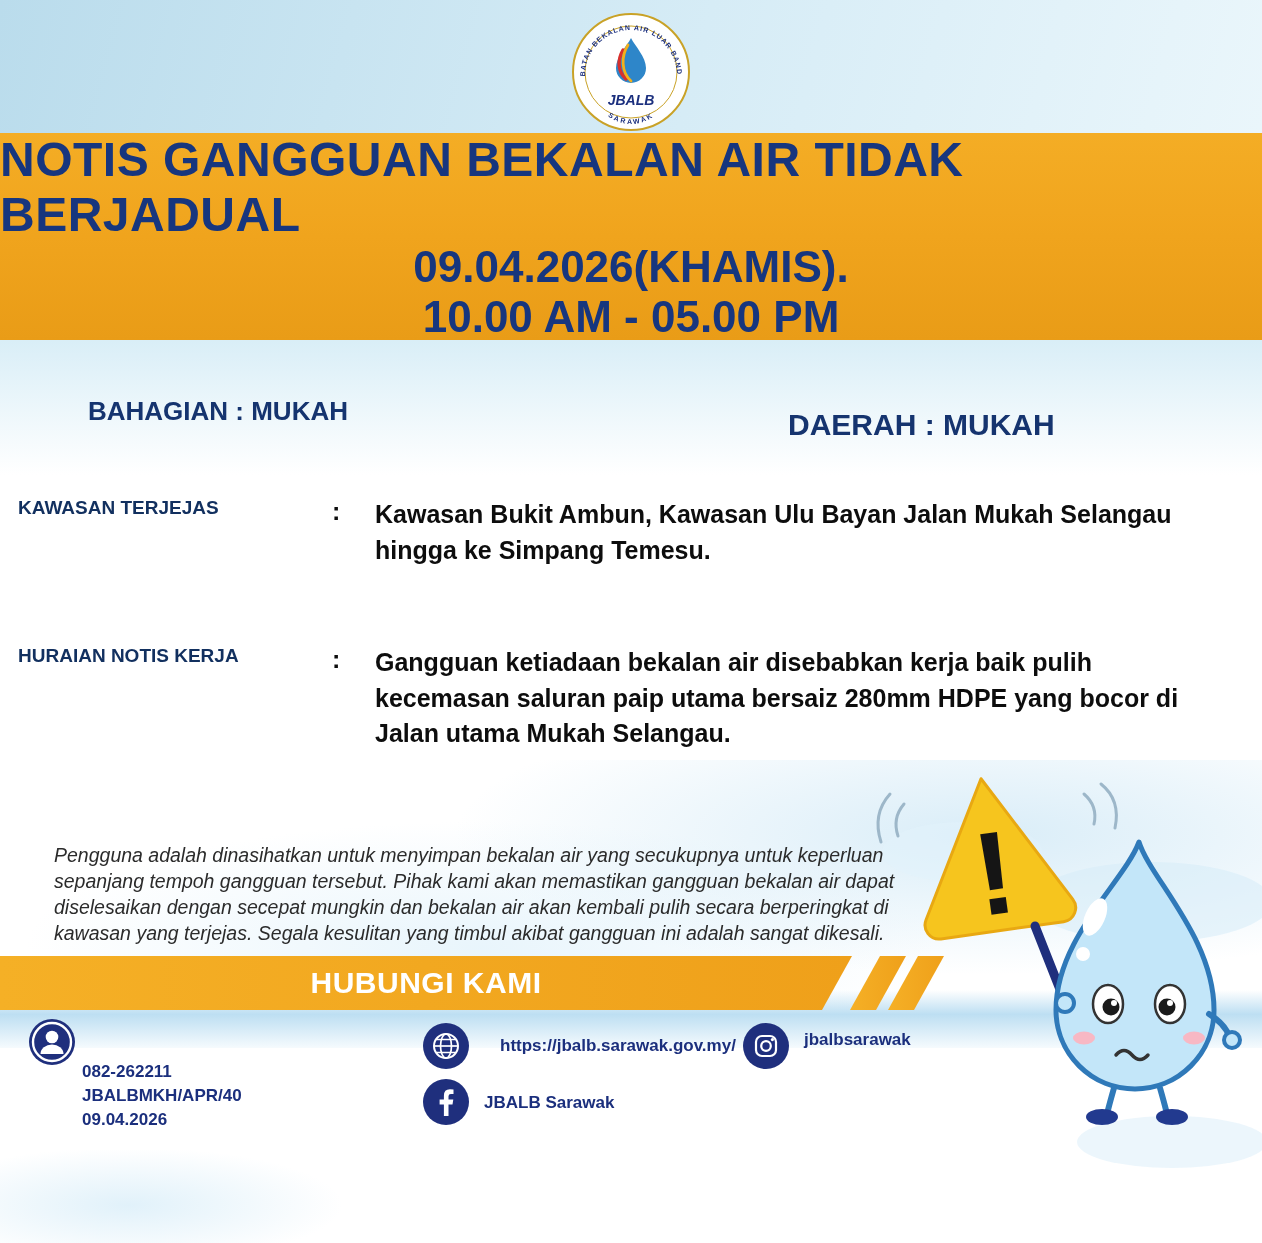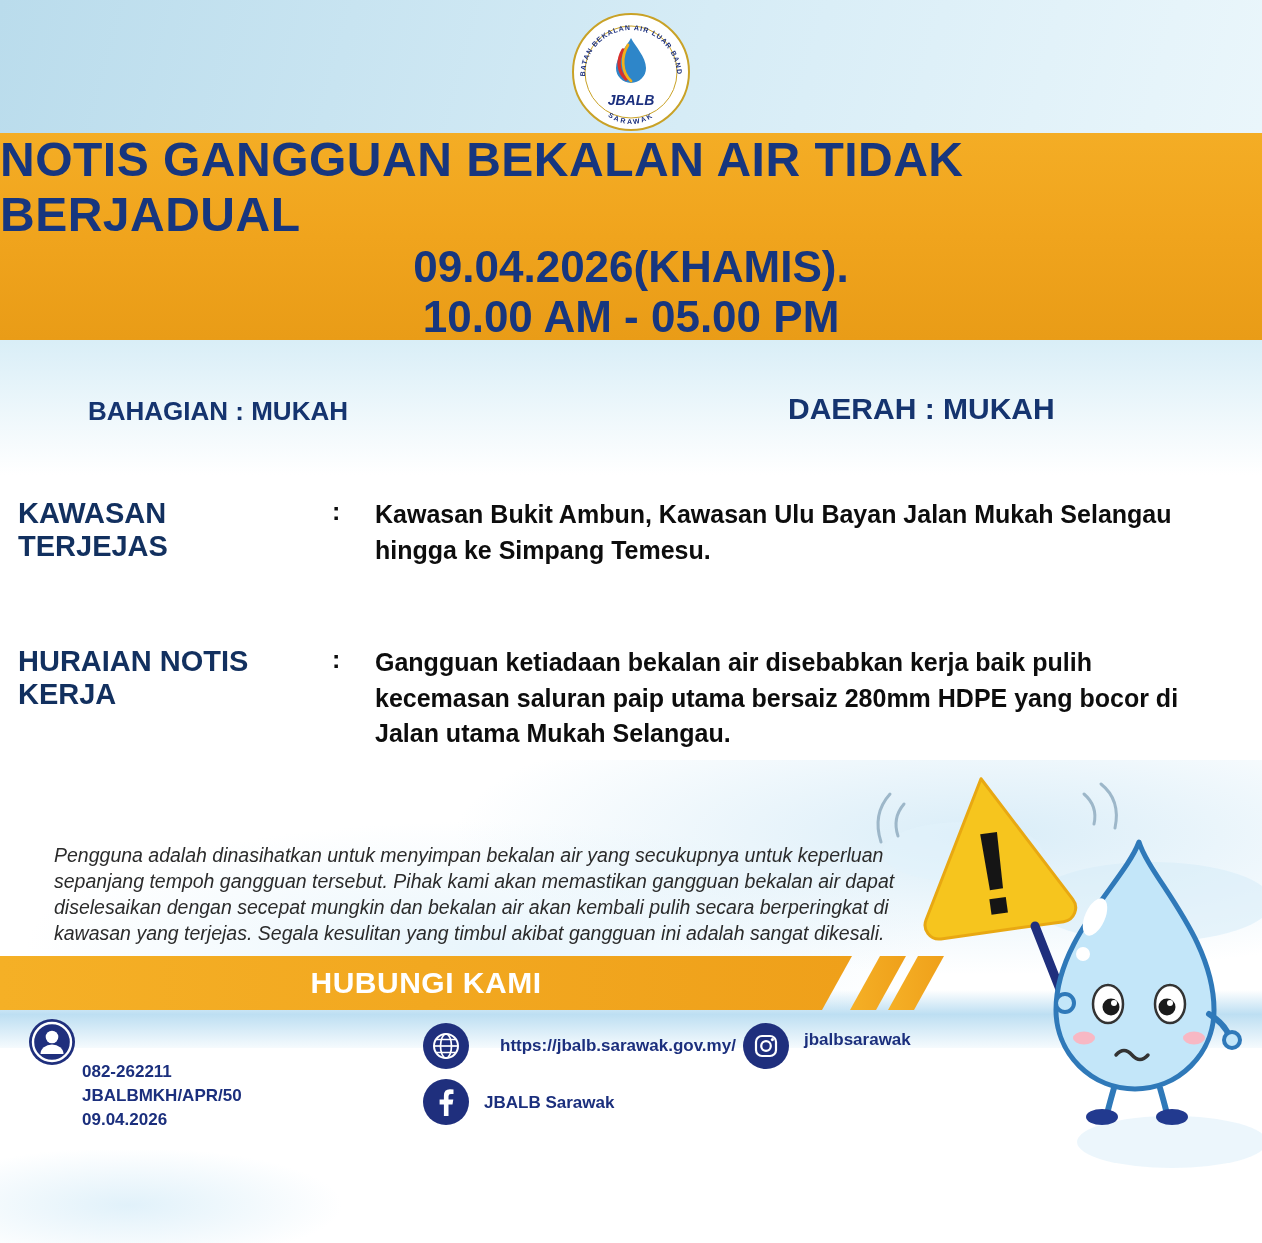--- a/index.html
+++ b/index.html
@@ -29,24 +29,24 @@
 
   
   .banner { left:0; top:133px; width:1262px; height:207px; z-index:2;
     background:linear-gradient(180deg,#f4ad25 0%,#f0a41d 50%,#e99c17 100%);
     display:flex; flex-direction:column; align-items:center; justify-content:center; }
   .banner .l1 { font-size:48px; font-weight:bold; color:#17367e; letter-spacing:.5px; }
   .banner .l2, .banner .l3 { font-size:44px; font-weight:bold; color:#17367e;text-align:center; }
 
   
   .bahagian { left:88px; top:396px; font-size:26px; font-weight:bold; color:#15346f; z-index:2; }
-  .daerah   { left:788px; top:392px; font-size:30px; font-weight:bold; color:#15346f; z-index:2; }
-
-  
-  .detail-label { left:18px; width:300px; font-size:29px; font-weight:bold; color:#12305f; z-index:2; }
+  .daerah   { left:788px; top:408px; font-size:30px; font-weight:bold; color:#15346f; z-index:2; }
+
+  
+  .detail-label { left:18px; width:300px; font-size:19px; font-weight:bold; color:#12305f; z-index:2; }
   .detail-colon { left:332px; font-size:25px; font-weight:bold; color:#0d0d0d; z-index:2; }
   .detail-value { left:375px; width:805px; font-size:25px; font-weight:bold; color:#0d0d0d; line-height:1.42; z-index:2; }
   .row1 { top:497px; } .row2 { top:645px; }
 
   
   .advisory { left:30px; top:843px; width:878px; font-size:19.5px; font-style:italic;
     color:#2b2b2b; line-height:1.33; z-index:2;margin-left:24px; }
 
   
   .hubungi-bar { left:0; top:956px; width:852px; height:54px; z-index:2;
@@ -132,21 +132,21 @@
 <div class="abs contact-block call-icon">
   <svg class="icon-circle" viewBox="0 0 48 48" xmlns="http://www.w3.org/2000/svg">
     <circle cx="24" cy="24" r="23" fill="#1f2f7d"></circle>
     <circle cx="24" cy="24" r="19" fill="none" stroke="#ffffff" stroke-width="2.4"></circle>
     <circle cx="24" cy="19" r="6.3" fill="#ffffff"></circle>
     <path d="M12.5 36 a11.5 9.5 0 0 1 23 0 Z" fill="#ffffff"></path>
   </svg>
 </div>
 <div class="abs call-text">
   <div>082-262211</div>
-  <div>JBALBMKH/APR/50</div>
+  <div>JBALBMKH/APR/40</div>
   <div>09.04.2026</div>
 </div>
 
 <div class="abs contact-block globe-icon">
   <svg class="icon-circle" viewBox="0 0 48 48" width="46" height="46" xmlns="http://www.w3.org/2000/svg">
     <circle cx="24" cy="24" r="23" fill="#1f2f7d"></circle>
     <circle cx="24" cy="24" r="12" fill="none" stroke="#ffffff" stroke-width="2"></circle>
     <ellipse cx="24" cy="24" rx="5.5" ry="12" fill="none" stroke="#ffffff" stroke-width="1.7"></ellipse>
     <line x1="12" y1="24" x2="36" y2="24" stroke="#ffffff" stroke-width="1.7"></line>
     <path d="M14.5 17.5 h19 M14.5 30.5 h19" stroke="#ffffff" stroke-width="1.4" fill="none"></path>

